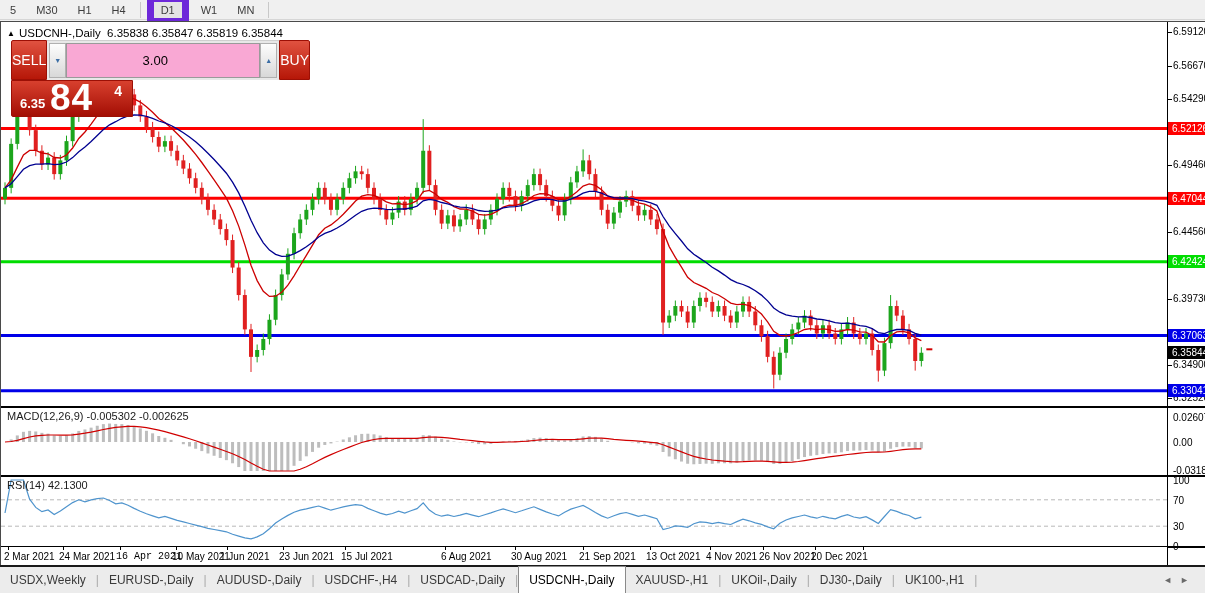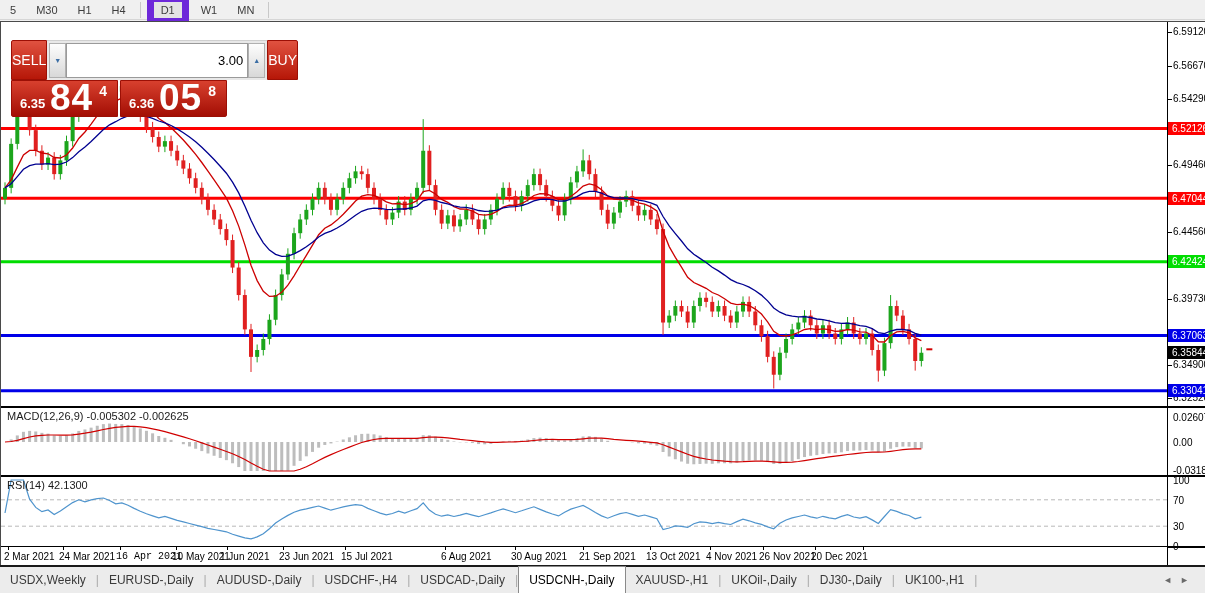--- a/index.html
+++ b/index.html
@@ -42,21 +42,21 @@
   
   #quote-panel { position:absolute; left:10px; top:18px; width:216px; height:64px; z-index:6; font-family:"Liberation Sans",sans-serif; }
   #quote-top { display:flex; height:40px; }
   .q-btn { background:linear-gradient(#e05240,#b61708); color:#fff; font-size:14px;
            display:flex; align-items:center; justify-content:center; border:1px solid #9c0f05; }
   #sell-btn { width:58px; border-radius:2px 0 0 0; }
   #buy-btn  { width:58px; border-radius:0 2px 0 0; }
   #vol-box { flex:1; background:#e8e8e8; display:flex; align-items:stretch; padding:2px; border-top:1px solid #cfcfcf; }
   .vol-arrow { width:17px; background:linear-gradient(#fdfdfd,#d8d8d8); border:1px solid #b0b0b0;
                color:#3b6ea5; font-size:7px; display:flex; align-items:center; justify-content:center; }
-  #vol-input { flex:1; border:1px solid #9a9a9a; background:#ffffff; font-size:13px; text-align:right; padding:0 4px 0 0; font-family:"Liberation Sans",sans-serif; }
+  #vol-input { flex:1; border:1px solid #9a9a9a; background:#f9a8d4; font-size:13px; text-align:center; padding:0 16px 0 0; font-family:"Liberation Sans",sans-serif; }
   #quote-bottom { display:flex; height:37px; margin-top:0; }
   .q-price { width:122px; background:linear-gradient(#d8402e,#a30e04); color:#fff; position:relative; border:1px solid #9c0f05; }
   .q-price.left { margin-right:2px; border-radius:0 0 0 2px; }
   .q-price.right{ border-radius:0 0 2px 0; }
   .q-small { position:absolute; left:8px; bottom:5px; font-size:13px; font-weight:bold; }
   .q-big   { position:absolute; left:38px; top:-4px; font-size:37px; font-weight:bold; letter-spacing:1px; }
   .q-sup   { position:absolute; right:10px; top:2px; font-size:14px; font-weight:bold; }
 
   
   .d-label { position:absolute; top:4px; font-size:10px; color:#000; white-space:nowrap; }
@@ -393,41 +393,40 @@
           <line x1="908.0500000000001" x2="908.0500000000001" y1="301.88992805755504" y2="322.5014388489203" stroke="#E02020" stroke-width="1"></line>
           <rect x="906.0500000000001" y="307.38633093525226" width="4" height="9.618705035970834" fill="#E02020"></rect>
           <line x1="914.2" x2="914.2" y1="311.5086330935258" y2="348.6093525179865" stroke="#E02020" stroke-width="1"></line>
           <rect x="912.2" y="317.0050359712231" width="4" height="21.985611510791387" fill="#E02020"></rect>
           <line x1="920.35" x2="920.35" y1="325.2496402877714" y2="344.4870503597117" stroke="#1CA51C" stroke-width="1"></line>
           <rect x="918.35" y="330.7460431654686" width="4" height="8.24460431654586" fill="#1CA51C"></rect>
           <polyline points="4,165.9 10.15,157.9 16.3,145.1 22.450000000000003,132.9 28.6,128.4 34.75,128.4 40.900000000000006,131.0 47.050000000000004,131.8 53.2,135.5 59.35,136.0 65.5,133.0 71.65,126.0 77.80000000000001,116.5 83.95,110.0 90.10000000000001,102.1 96.25,93.7 102.4,85.9 108.55000000000001,80.9 114.7,78.9 120.85000000000001,76.2 127,75.5 133.15,76.9 139.3,80.1 145.45000000000002,84.7 151.60000000000002,90.2 157.75,96.5 163.9,100.6 170.05,105.7 176.20000000000002,111.7 182.35000000000002,118.0 188.5,125.0 194.65,132.4 200.8,140.5 206.95000000000002,149.1 213.10000000000002,157.9 219.25,166.8 225.4,176.1 231.55,188.8 237.70000000000002,204.1 243.85000000000002,222.9 250,243.2 256.15,258.6 262.3,269.3 268.45,274.4 274.6,274.2 280.75,270.2 286.90000000000003,263.2 293.05,253.8 299.20000000000005,243.5 305.35,233.4 311.5,223.1 317.65000000000003,212.7 323.8,206.2 329.95000000000005,202.9 336.1,198.1 342.25,192.3 348.40000000000003,185.7 354.55,179.1 360.70000000000005,174.2 366.85,172.7 373,173.4 379.15000000000003,176.1 385.3,179.9 391.45000000000005,181.9 397.6,181.5 403.75,182.6 409.90000000000003,181.6 416.05,178.7 422.20000000000005,169.6 428.35,168.4 434.5,172.0 440.65000000000003,177.4 446.8,180.3 452.95000000000005,184.6 459.1,187.0 465.25,187.1 471.40000000000003,189.0 477.55,192.3 483.70000000000005,193.2 489.85,192.3 496,189.4 502.15000000000003,185.2 508.3,183.1 514.45,183.3 520.6,181.6 526.75,178.2 532.9,173.5 539.0500000000001,171.6 545.2,172.0 551.35,174.2 557.5,177.7 563.65,177.5 569.8000000000001,174.4 575.95,169.8 582.1,164.1 588.25,161.9 594.4000000000001,163.4 600.5500000000001,167.8 606.7,174.0 612.85,177.0 619,177.5 625.1500000000001,176.9 631.3000000000001,178.1 637.45,180.9 643.6,182.1 649.75,184.9 655.9000000000001,189.0 662.0500000000001,209.2 668.2,224.6 674.35,235.4 680.5,245.2 686.6500000000001,255.3 692.8000000000001,260.5 698.95,263.3 705.1,266.3 711.25,270.5 717.4000000000001,273.0 723.5500000000001,276.7 729.7,281.1 735.85,282.6 742,282.1 748.1500000000001,283.5 754.3000000000001,287.1 760.45,292.0 766.6,299.8 772.75,309.4 778.9000000000001,313.3 785.0500000000001,314.0 791.2,312.8 797.35,310.5 803.5,307.5 809.6500000000001,306.7 815.8000000000001,307.6 821.95,306.8 828.1,307.7 834.25,309.4 840.4000000000001,309.0 846.5500000000001,307.5 852.7,308.2 858.85,309.8 865,310.1 871.1500000000001,313.4 877.3000000000001,319.8 883.45,320.0 889.6,313.5 895.75,309.9 901.9000000000001,309.4 908.0500000000001,310.8 914.2,315.9 920.35,318.6" fill="none" stroke="#CC0000" stroke-width="1.3"></polyline>
           <polyline points="4,165.9 10.15,161.7 16.3,154.6 22.450000000000003,147.3 28.6,143.6 34.75,142.2 40.900000000000006,142.2 47.050000000000004,141.6 53.2,142.6 59.35,142.2 65.5,140.0 71.65,135.6 77.80000000000001,129.7 83.95,125.1 90.10000000000001,119.5 96.25,113.5 102.4,107.5 108.55000000000001,102.8 114.7,99.7 120.85000000000001,96.3 127,94.0 133.15,93.0 139.3,93.1 145.45000000000002,94.3 151.60000000000002,96.3 157.75,99.0 163.9,100.9 170.05,103.5 176.20000000000002,106.9 182.35000000000002,110.7 188.5,115.0 194.65,119.8 200.8,125.3 206.95000000000002,131.2 213.10000000000002,137.5 219.25,144.2 225.4,151.2 231.55,160.2 237.70000000000002,170.9 243.85000000000002,183.9 250,198.3 256.15,210.7 262.3,220.8 268.45,228.1 274.6,232.4 280.75,234.3 286.90000000000003,234.1 293.05,231.9 299.20000000000005,228.6 305.35,224.7 311.5,220.2 317.65000000000003,215.0 323.8,211.4 329.95000000000005,209.1 336.1,206.0 342.25,202.2 348.40000000000003,197.8 354.55,193.2 360.70000000000005,189.3 366.85,187.1 373,186.1 379.15000000000003,186.3 385.3,187.3 391.45000000000005,187.6 397.6,186.9 403.75,187.0 409.90000000000003,186.0 416.05,184.1 422.20000000000005,178.8 428.35,177.3 434.5,178.3 440.65000000000003,180.5 446.8,181.8 452.95000000000005,183.9 459.1,185.2 465.25,185.4 471.40000000000003,186.6 477.55,188.5 483.70000000000005,189.4 489.85,189.2 496,188.1 502.15000000000003,185.9 508.3,184.8 514.45,184.7 520.6,183.7 526.75,181.7 532.9,178.9 539.0500000000001,177.4 545.2,177.1 551.35,177.7 557.5,179.2 563.65,179.0 569.8000000000001,177.2 575.95,174.6 582.1,171.1 588.25,169.3 594.4000000000001,169.4 600.5500000000001,171.1 606.7,174.0 612.85,175.6 619,176.0 625.1500000000001,175.8 631.3000000000001,176.6 637.45,178.2 643.6,179.1 649.75,180.8 655.9000000000001,183.3 662.0500000000001,194.5 668.2,203.9 674.35,211.6 680.5,219.0 686.6500000000001,226.8 692.8000000000001,232.2 698.95,236.4 705.1,240.5 711.25,245.2 717.4000000000001,248.9 723.5500000000001,253.1 729.7,257.6 735.85,260.7 742,262.5 748.1500000000001,265.1 754.3000000000001,268.7 760.45,273.1 766.6,278.9 772.75,286.0 778.9000000000001,290.2 785.0500000000001,292.8 791.2,294.2 797.35,294.8 803.5,294.7 809.6500000000001,295.5 815.8000000000001,297.0 821.95,297.6 828.1,298.9 834.25,300.7 840.4000000000001,301.3 846.5500000000001,301.2 852.7,302.2 858.85,303.6 865,304.4 871.1500000000001,306.6 877.3000000000001,310.6 883.45,311.6 889.6,309.0 895.75,307.5 901.9000000000001,307.5 908.0500000000001,308.4 914.2,311.3 920.35,313.2" fill="none" stroke="#000090" stroke-width="1.3"></polyline>
           <line x1="925.35" x2="931.35" y1="327.3107913669069" y2="327.3107913669069" stroke="#D00000" stroke-width="2"></line>
         </svg>
+      <div id="chart-title">
+        <span class="tri">▲</span><span>USDCNH-,Daily</span>&nbsp;
+        <span>6.35838 6.35847 6.35819 6.35844</span>
+      </div>
 
       <div id="quote-panel">
         <div id="quote-top">
           <div id="sell-btn" class="q-btn">SELL</div>
           <div id="vol-box">
             <div class="vol-arrow">▼</div>
             <input id="vol-input" value="3.00" style="">
             <div class="vol-arrow">▲</div>
           </div>
           <div id="buy-btn" class="q-btn">BUY</div>
         </div>
         <div id="quote-bottom">
           <div class="q-price left">
             <span class="q-small">6.35</span>
             <span class="q-big">84</span>
             <span class="q-sup">4</span>
-          </div>
-          <div class="q-price right">
-            <span class="q-small">6.36</span>
-            <span class="q-big">05</span>
-            <span class="q-sup">8</span>
           </div>
         </div>
       </div>
     </div>
 
     <div id="macd-area">
       <svg id="macd-svg" width="1166" height="65">
           <line x1="4" x2="4" y1="34" y2="34" stroke="#BDBDBD" stroke-width="3"></line>
           <line x1="10.15" x2="10.15" y1="34" y2="31.430647489718204" stroke="#BDBDBD" stroke-width="3"></line>
           <line x1="16.3" x2="16.3" y1="34" y2="27.439595740530052" stroke="#BDBDBD" stroke-width="3"></line>

